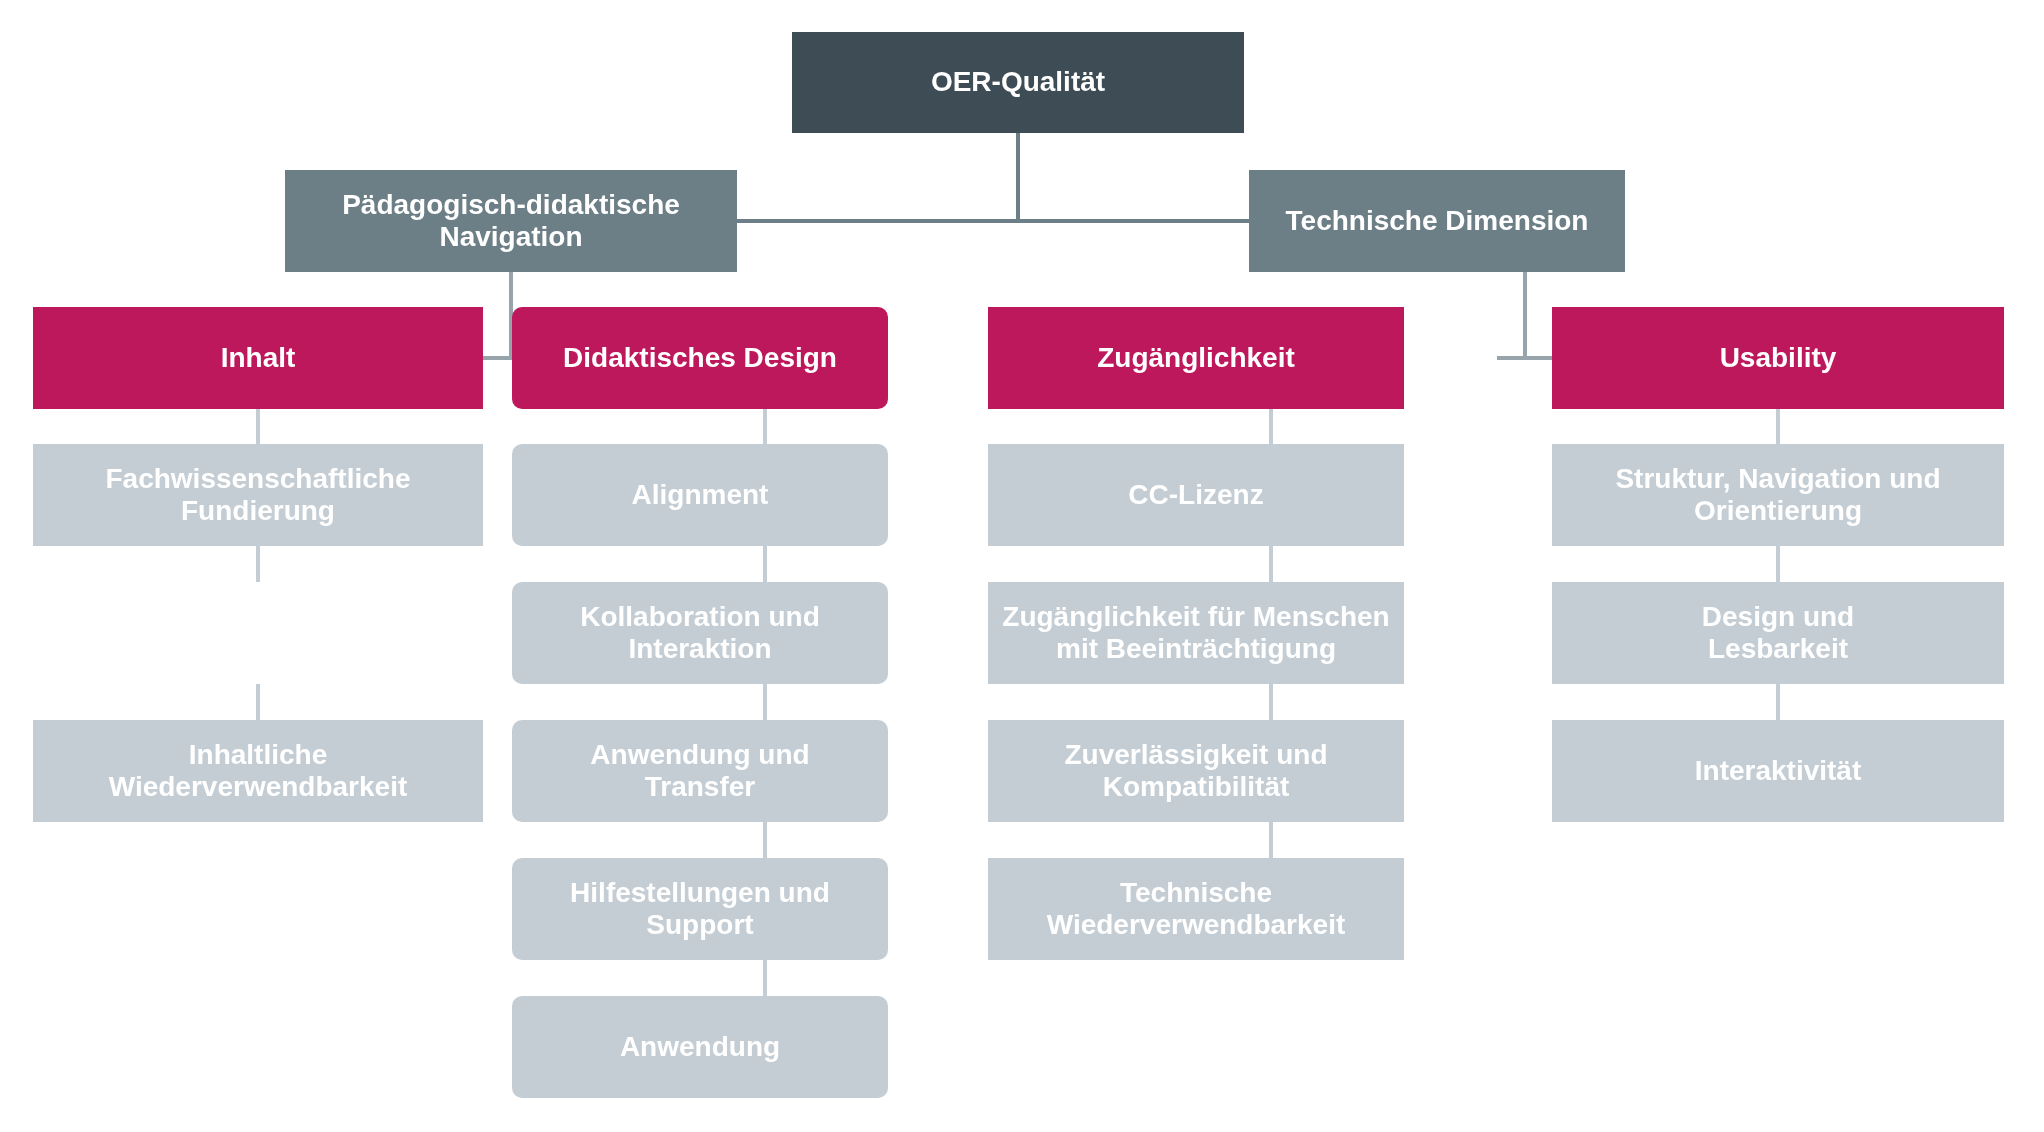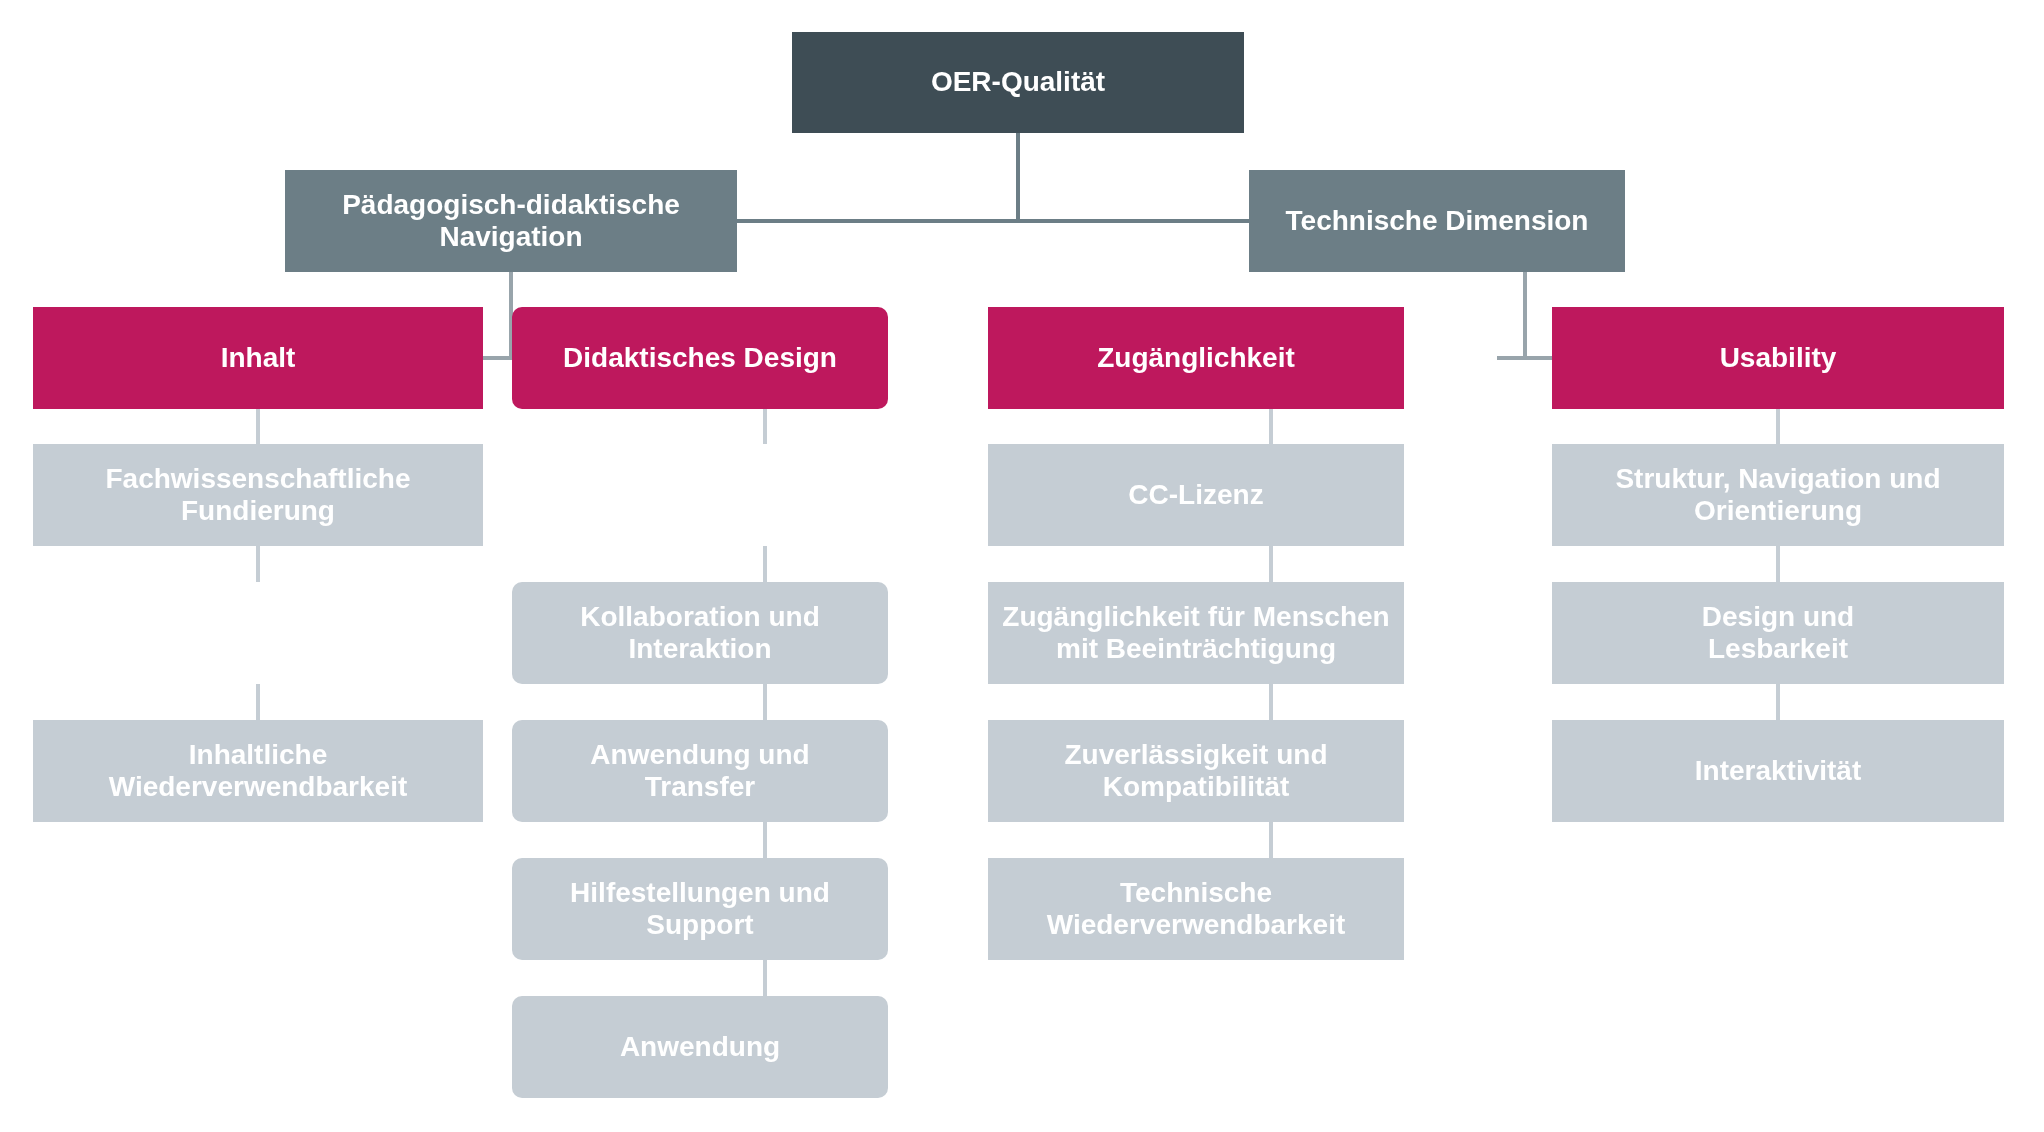--- a/index.html
+++ b/index.html
@@ -108,20 +108,21 @@
   <div class="box l3 c1 r-head">Inhalt</div>
   <div class="box l3 c2 r-head">Didaktisches Design</div>
   <div class="box l3 c3 r-head">Zugänglichkeit</div>
   <div class="box l3 c4 r-head">Usability</div>
 
   <div class="box l4 c1 r1">Fachwissenschaftliche
 Fundierung</div>
   <div class="box l4 c1 r3">Inhaltliche
 Wiederverwendbarkeit</div>
 
+  <div class="box l4 c2 r1">Alignment</div>
   <div class="box l4 c2 r2">Kollaboration und
 Interaktion</div>
   <div class="box l4 c2 r3">Anwendung und
 Transfer</div>
   <div class="box l4 c2 r4">Hilfestellungen und
 Support</div>
   <div class="box l4 c2 r5">Anwendung</div>
 
   <div class="box l4 c3 r1">CC-Lizenz</div>
   <div class="box l4 c3 r2">Zugänglichkeit für Menschen

